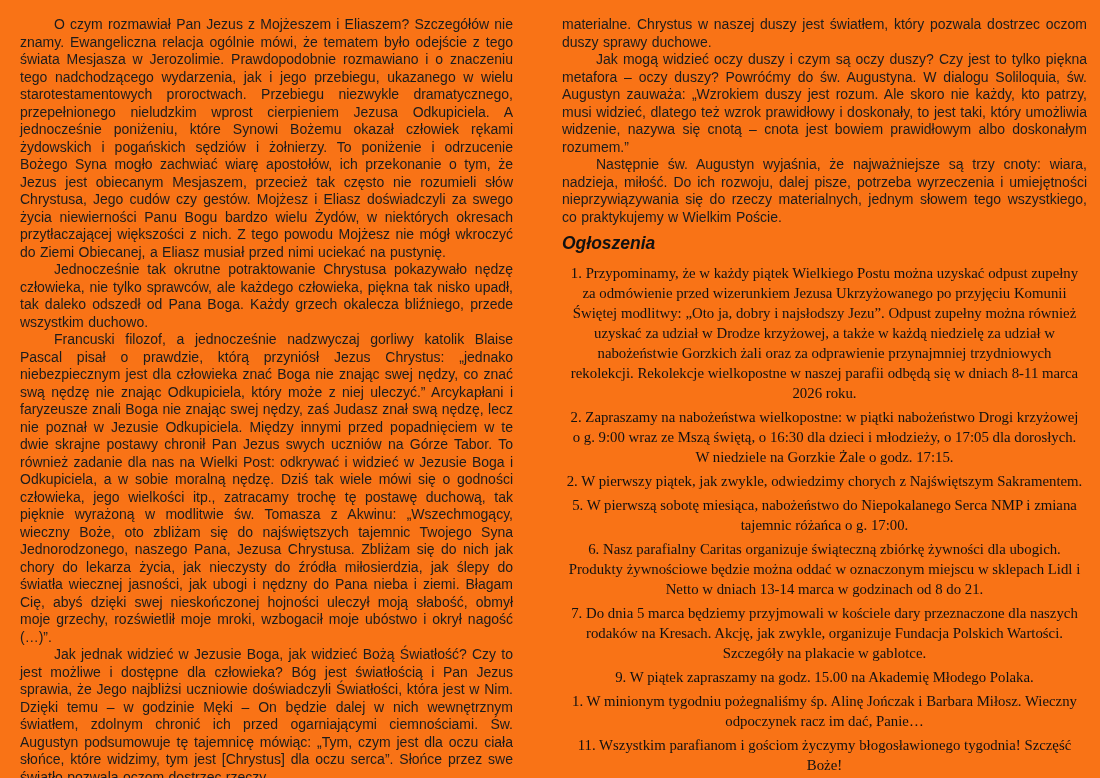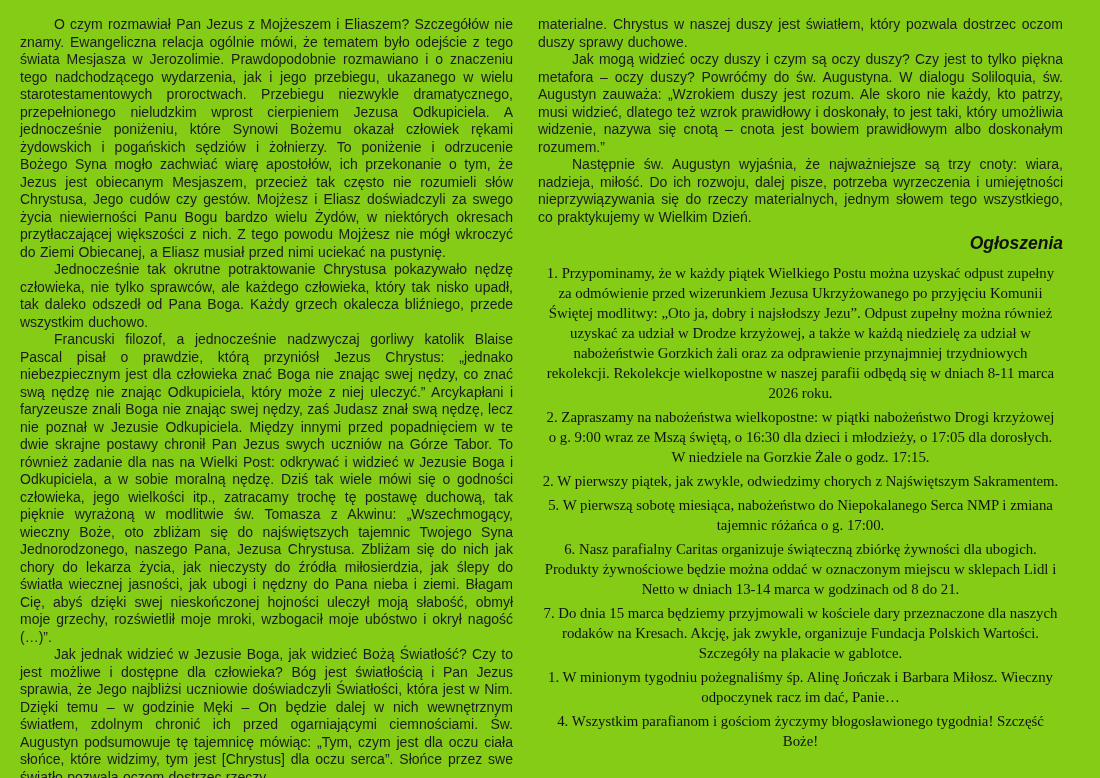--- a/index.html
+++ b/index.html
@@ -4,34 +4,34 @@
 <style>
   html, body {
     margin: 0;
     padding: 0;
     background: #ffffff;
   }
   .page {
     position: relative;
     width: 1100px;
     height: 778px;
-    background: #84cc16;
+    background: #f97316;
     overflow: hidden;
     color: #1c1c1c;
   }
   .col {
     position: absolute;
     top: 16px;
   }
   .col-left {
     left: 20px;
     width: 493px;
   }
   .col-right {
-    left: 538px;
+    left: 562px;
     width: 525px;
   }
   .para-sans {
     margin: 0;
     font-family: "Liberation Sans", sans-serif;
     font-size: 14px;
     line-height: 17.5px;
     text-align: justify;
     text-indent: 34px;
     color: #1c1c1c;
@@ -39,54 +39,55 @@
   }
   .para-sans.no-indent {
     text-indent: 0;
   }
   .announce-heading {
     margin: 7px 0 9px 0;
     font-family: "Liberation Sans", sans-serif;
     font-size: 17.5px;
     font-weight: bold;
     font-style: italic;
-    text-align: right;
+    text-align: left;
     color: #111111;
   }
   .announce-item {
     margin: 4px;
     font-family: "Liberation Serif", serif;
     font-size: 14.8px;
     line-height: 20px;
     text-align: center;
     color: #111111;
   }
 </style>
 </head>
 <body>
 
 <div class="page">
 
   <div class="col col-left">
     <p class="para-sans">O czym rozmawiał Pan Jezus z Mojżeszem i Eliaszem? Szczegółów nie znamy. Ewangeliczna relacja ogólnie mówi, że tematem było odejście z tego świata Mesjasza w Jerozolimie. Prawdopodobnie rozmawiano i o znaczeniu tego nadchodzącego wydarzenia, jak i jego przebiegu, ukazanego w wielu starotestamentowych proroctwach. Przebiegu niezwykle dramatycznego, przepełnionego nieludzkim wprost cierpieniem Jezusa Odkupiciela. A jednocześnie poniżeniu, które Synowi Bożemu okazał człowiek rękami żydowskich i pogańskich sędziów i żołnierzy. To poniżenie i odrzucenie Bożego Syna mogło zachwiać wiarę apostołów, ich przekonanie o tym, że Jezus jest obiecanym Mesjaszem, przecież tak często nie rozumieli słów Chrystusa, Jego cudów czy gestów. Mojżesz i Eliasz doświadczyli za swego życia niewierności Panu Bogu bardzo wielu Żydów, w niektórych okresach przytłaczającej większości z nich. Z tego powodu Mojżesz nie mógł wkroczyć do Ziemi Obiecanej, a Eliasz musiał przed nimi uciekać na pustynię.</p>
-    <p class="para-sans">Jednocześnie tak okrutne potraktowanie Chrystusa pokazywało nędzę człowieka, nie tylko sprawców, ale każdego człowieka, który tak nisko upadł, tak daleko odszedł od Pana Boga. Każdy grzech okalecza bliźniego, przede wszystkim duchowo.</p>
+    <p class="para-sans">Jednocześnie tak okrutne potraktowanie Chrystusa pokazywało nędzę człowieka, nie tylko sprawców, ale każdego człowieka, piękna tak nisko upadł, tak daleko odszedł od Pana Boga. Każdy grzech okalecza bliźniego, przede wszystkim duchowo.</p>
     <p class="para-sans">Francuski filozof, a jednocześnie nadzwyczaj gorliwy katolik Blaise Pascal pisał o prawdzie, którą przyniósł Jezus Chrystus: „jednako niebezpiecznym jest dla człowieka znać Boga nie znając swej nędzy, co znać swą nędzę nie znając Odkupiciela, który może z niej uleczyć.” Arcykapłani i faryzeusze znali Boga nie znając swej nędzy, zaś Judasz znał swą nędzę, lecz nie poznał w Jezusie Odkupiciela. Między innymi przed popadnięciem w te dwie skrajne postawy chronił Pan Jezus swych uczniów na Górze Tabor. To również zadanie dla nas na Wielki Post: odkrywać i widzieć w Jezusie Boga i Odkupiciela, a w sobie moralną nędzę. Dziś tak wiele mówi się o godności człowieka, jego wielkości itp., zatracamy trochę tę postawę duchową, tak pięknie wyrażoną w modlitwie św. Tomasza z Akwinu: „Wszechmogący, wieczny Boże, oto zbliżam się do najświętszych tajemnic Twojego Syna Jednorodzonego, naszego Pana, Jezusa Chrystusa. Zbliżam się do nich jak chory do lekarza życia, jak nieczysty do źródła miłosierdzia, jak ślepy do światła wiecznej jasności, jak ubogi i nędzny do Pana nieba i ziemi. Błagam Cię, abyś dzięki swej nieskończonej hojności uleczył moją słabość, obmył moje grzechy, rozświetlił moje mroki, wzbogacił moje ubóstwo i okrył nagość (…)”.</p>
     <p class="para-sans">Jak jednak widzieć w Jezusie Boga, jak widzieć Bożą Światłość? Czy to jest możliwe i dostępne dla człowieka? Bóg jest światłością i Pan Jezus sprawia, że Jego najbliżsi uczniowie doświadczyli Światłości, która jest w Nim. Dzięki temu – w godzinie Męki – On będzie dalej w nich wewnętrznym światłem, zdolnym chronić ich przed ogarniającymi ciemnościami. Św. Augustyn podsumowuje tę tajemnicę mówiąc: „Tym, czym jest dla oczu ciała słońce, które widzimy, tym jest [Chrystus] dla oczu serca”. Słońce przez swe światło pozwala oczom dostrzec rzeczy</p>
   </div>
 
   <div class="col col-right">
     <p class="para-sans no-indent">materialne. Chrystus w naszej duszy jest światłem, który pozwala dostrzec oczom duszy sprawy duchowe.</p>
     <p class="para-sans">Jak mogą widzieć oczy duszy i czym są oczy duszy? Czy jest to tylko piękna metafora – oczy duszy? Powróćmy do św. Augustyna. W dialogu Soliloquia, św. Augustyn zauważa: „Wzrokiem duszy jest rozum. Ale skoro nie każdy, kto patrzy, musi widzieć, dlatego też wzrok prawidłowy i doskonały, to jest taki, który umożliwia widzenie, nazywa się cnotą – cnota jest bowiem prawidłowym albo doskonałym rozumem.”</p>
-    <p class="para-sans">Następnie św. Augustyn wyjaśnia, że najważniejsze są trzy cnoty: wiara, nadzieja, miłość.  Do ich rozwoju, dalej pisze, potrzeba wyrzeczenia i umiejętności nieprzywiązywania się do rzeczy materialnych, jednym słowem tego wszystkiego, co praktykujemy w Wielkim Dzień.</p>
+    <p class="para-sans">Następnie św. Augustyn wyjaśnia, że najważniejsze są trzy cnoty: wiara, nadzieja, miłość.  Do ich rozwoju, dalej pisze, potrzeba wyrzeczenia i umiejętności nieprzywiązywania się do rzeczy materialnych, jednym słowem tego wszystkiego, co praktykujemy w Wielkim Poście.</p>
 
     <h2 class="announce-heading">Ogłoszenia</h2>
 
     <p class="announce-item">1. Przypominamy, że w każdy piątek Wielkiego Postu można uzyskać odpust zupełny za odmówienie przed wizerunkiem Jezusa Ukrzyżowanego po przyjęciu Komunii Świętej modlitwy: „Oto ja, dobry i najsłodszy Jezu”. Odpust zupełny można również uzyskać za udział w Drodze krzyżowej, a także w każdą niedzielę za udział w nabożeństwie Gorzkich żali oraz za odprawienie przynajmniej trzydniowych rekolekcji. Rekolekcje wielkopostne w naszej parafii odbędą się w dniach 8-11 marca 2026 roku.</p>
     <p class="announce-item">2. Zapraszamy na nabożeństwa wielkopostne: w piątki nabożeństwo Drogi krzyżowej o g. 9:00 wraz ze Mszą świętą, o 16:30 dla dzieci i młodzieży, o 17:05 dla dorosłych. W niedziele na Gorzkie Żale o godz. 17:15.</p>
     <p class="announce-item">2. W pierwszy piątek, jak zwykle, odwiedzimy chorych z Najświętszym Sakramentem.</p>
     <p class="announce-item">5. W pierwszą sobotę miesiąca, nabożeństwo do Niepokalanego Serca NMP i zmiana tajemnic różańca o g. 17:00.</p>
     <p class="announce-item">6. Nasz parafialny Caritas organizuje świąteczną zbiórkę żywności dla ubogich. Produkty żywnościowe będzie można oddać w oznaczonym miejscu w sklepach Lidl i Netto w dniach 13-14 marca w godzinach od 8 do 21.</p>
-    <p class="announce-item">7. Do dnia 15 marca będziemy przyjmowali w kościele dary przeznaczone dla naszych rodaków na Kresach. Akcję, jak zwykle, organizuje Fundacja Polskich Wartości. Szczegóły na plakacie w gablotce.</p>
+    <p class="announce-item">7. Do dnia 5 marca będziemy przyjmowali w kościele dary przeznaczone dla naszych rodaków na Kresach. Akcję, jak zwykle, organizuje Fundacja Polskich Wartości. Szczegóły na plakacie w gablotce.</p>
+    <p class="announce-item">9. W piątek zapraszamy na godz. 15.00 na Akademię Młodego Polaka.</p>
     <p class="announce-item">1. W minionym tygodniu pożegnaliśmy śp. Alinę Jończak i Barbara Miłosz. Wieczny odpoczynek racz im dać, Panie…</p>
-    <p class="announce-item">4. Wszystkim parafianom i gościom życzymy błogosławionego tygodnia! Szczęść Boże!</p>
+    <p class="announce-item">11. Wszystkim parafianom i gościom życzymy błogosławionego tygodnia! Szczęść Boże!</p>
   </div>
 
 </div>
 
 </body></html>

